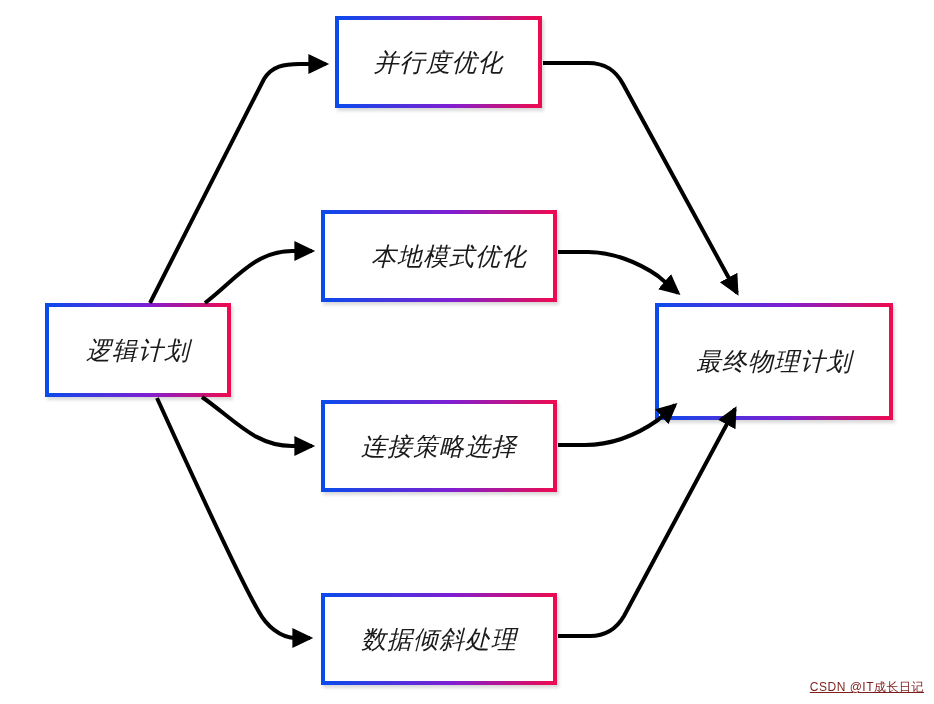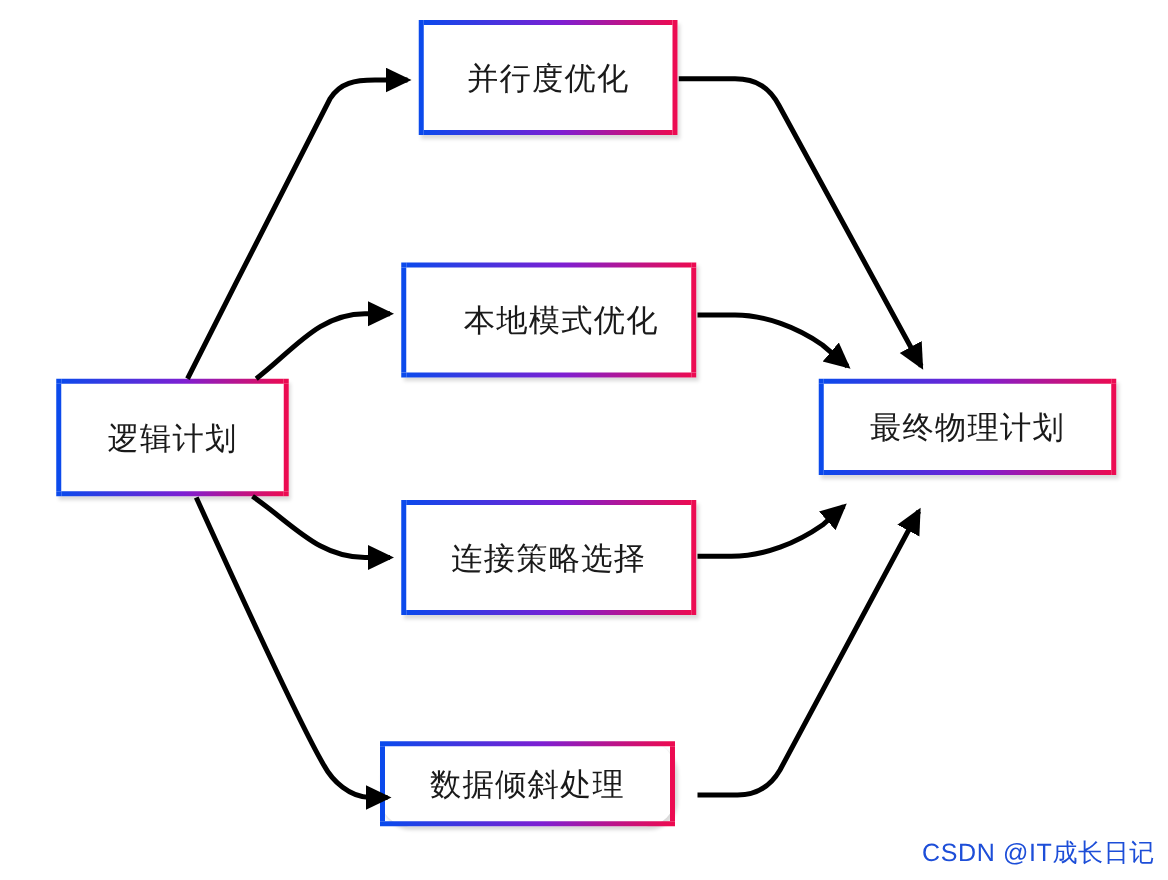--- a/index.html
+++ b/index.html
@@ -22,43 +22,45 @@
     align-items: center;
     justify-content: center;
     background: #ffffff;
     border: 4px solid;
     border-image: linear-gradient(90deg, #0b4aec 0%, #7e1fd2 55%, #ec0b51 100%) 1;
     box-shadow: 2px 3px 3px rgba(0,0,0,0.15);
     font-size: 25px;
     color: #1a1a1a;
     letter-spacing: 1px;
     white-space: nowrap;
+    font-style: italic;
   }
   .edges {
     position: absolute;
     left: 0;
     top: 0;
     pointer-events: none;
   }
   .watermark {
     position: absolute;
     right: 10px;
     bottom: 8px;
-    font-size: 20px;
-    color: #1d4ed8;
+    font-size: 12px;
+    color: #7f1d1d;
     letter-spacing: 0.5px;
+    text-decoration: underline;
   }
 
   
   #n-logical   { left: 45px;  top: 303px; width: 186px; height: 94px; }
   #n-parallel  { left: 335px; top: 16px;  width: 207px; height: 92px; }
   #n-local     { left: 321px; top: 210px; width: 236px; height: 92px; padding-left: 20px; }
   #n-join      { left: 321px; top: 400px; width: 236px; height: 92px; }
-  #n-skew      { left: 304px; top: 593px; width: 236px; height: 68px; border-radius: 23px; }
-  #n-final     { left: 655px; top: 303px; width: 238px; height: 77px; text-align: center; }
+  #n-skew      { left: 321px; top: 593px; width: 236px; height: 92px; }
+  #n-final     { left: 655px; top: 303px; width: 238px; height: 117px; text-align: center; }
 </style>
 </head>
 <body>
 
 <div class="canvas">
 
   <div class="node" id="n-logical">逻辑计划</div>
 
   <div class="node" id="n-parallel">并行度优化</div>
 

